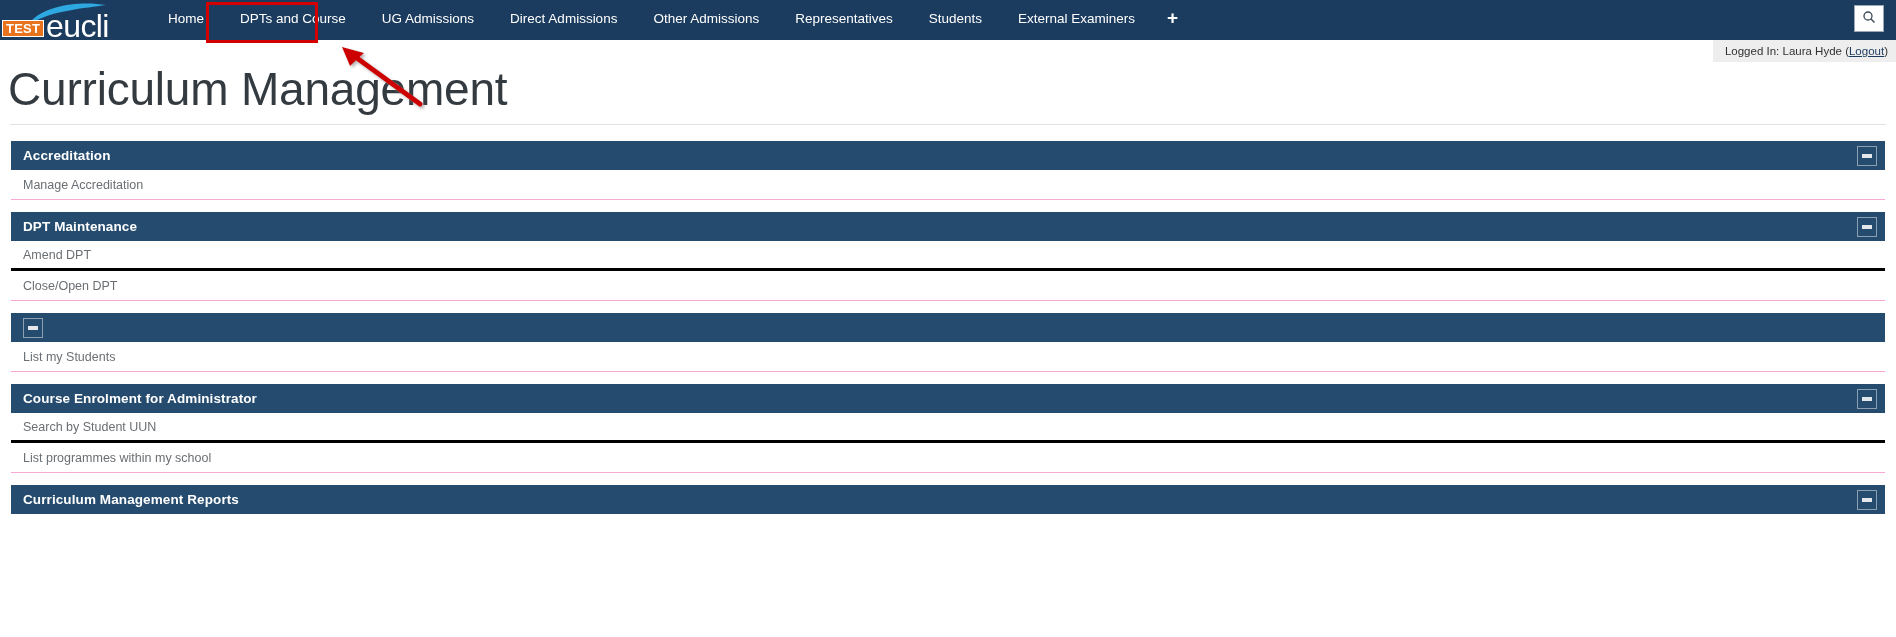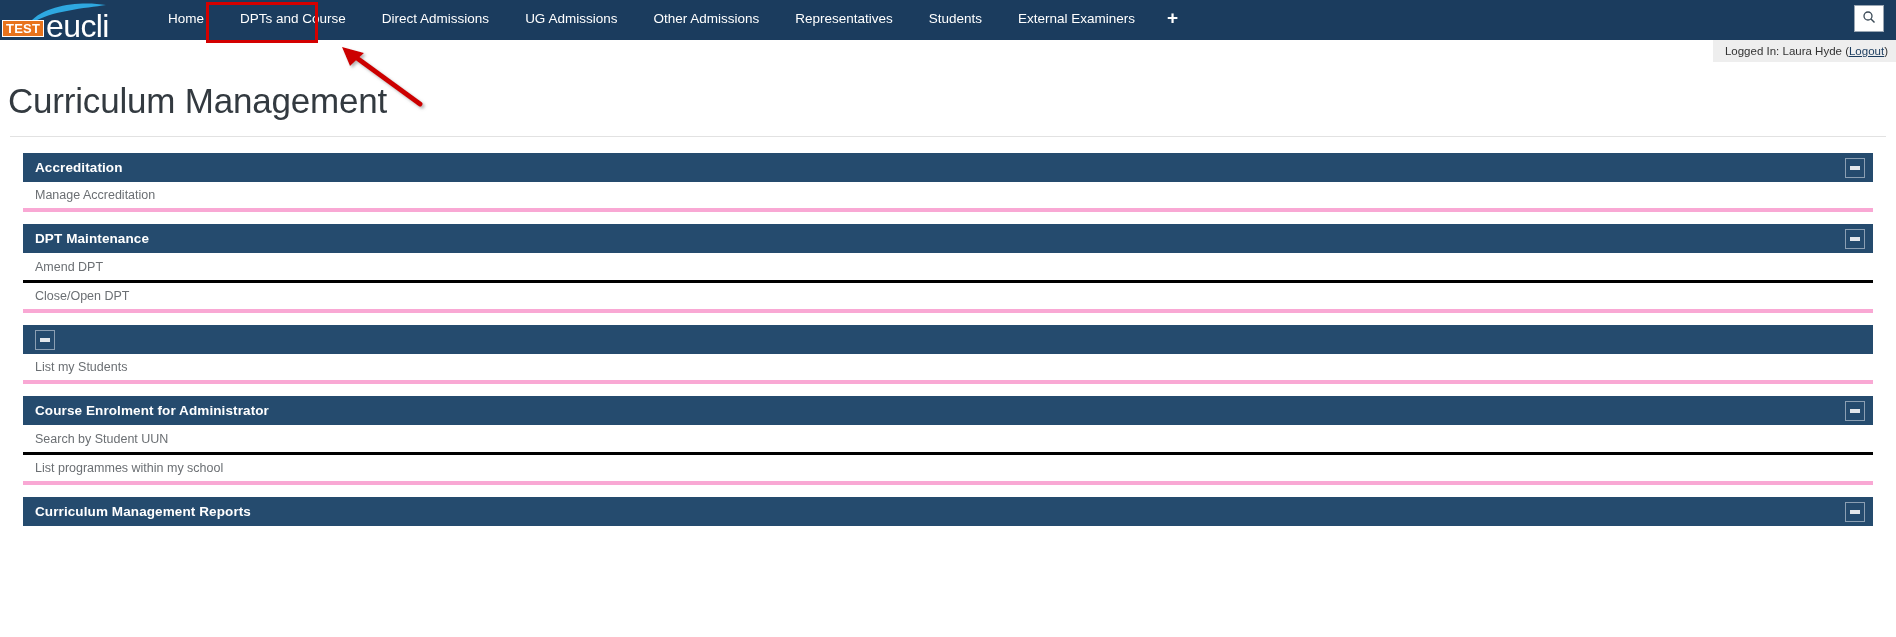--- a/index.html
+++ b/index.html
@@ -136,36 +136,35 @@
     white-space: nowrap;
   }
   .loggedin a {
     color: #1b3c5e;
     text-decoration: underline;
     text-align: right;
   }
 
   
   .page-title {
-    font-size: 35px;
+    font-size: 46px;
     color: #333a40;
     font-weight: 400;
     letter-spacing: -0.2px;
     padding: 4px 0 0 8px;
     line-height: 46px;
-    margin-top: 12px;
   }
   .title-rule {
     border-bottom: 1px solid #e2e2e2;
     margin: 12px 10px 0 10px;
   }
 
   
   .panels {
-    padding: 0 23px;
+    padding: 0 11px;
     margin-top: 16px;
   }
   .panel { margin-bottom: 12px; }
 
   .panel-head {
     background: #254b6e;
     color: #ffffff;
     height: 29px;
     display: flex;
     align-items: center;
@@ -195,21 +194,21 @@
   }
 
   .panel-row {
     height: 30px;
     display: flex;
     align-items: center;
     background: #ffffff;
     border-bottom: 3px solid #000000;
     padding-left: 12px;
   }
-  .panel-row:last-child { border-bottom: 4px solid #f9a8d4; }
+  .panel-row:last-child { border-bottom: 1px solid #f9a8d4; }
   .panel-link {
     color: #6b6f73;
     font-size: 12.5px;
     text-decoration: none;
     cursor: pointer;
   }
 </style>
 </head>
 <body>
 
@@ -221,22 +220,22 @@
         <path d="M2 20 C 18 2, 55 -1, 78 3 C 58 6, 22 9, 4 21 Z" fill="#2ea8e0"></path>
       </svg>
     </div>
     <span class="logo-test">TEST</span>
     <span class="logo-word">euclid</span>
   </div>
 
   <div class="nav-items">
     <div class="nav-item">Home</div>
     <div class="nav-item">DPTs and Course</div>
+    <div class="nav-item">UG Admissions</div>
     <div class="nav-item">Direct Admissions</div>
-    <div class="nav-item">UG Admissions</div>
     <div class="nav-item">Other Admissions</div>
     <div class="nav-item">Representatives</div>
     <div class="nav-item">Students</div>
     <div class="nav-item">External Examiners</div>
     <div class="nav-item plus">+</div>
   </div>
 
   <div class="searchbox">
     <span>
       <svg width="14" height="14" viewBox="0 0 14 14">

